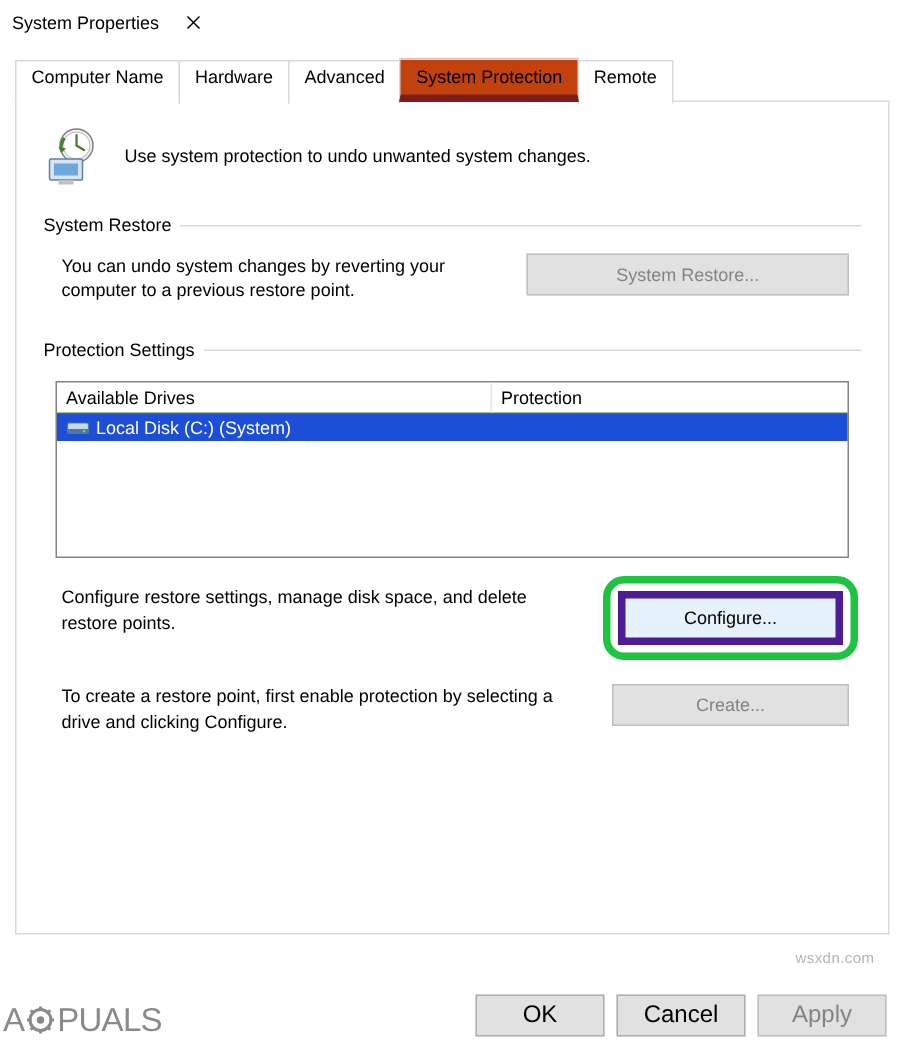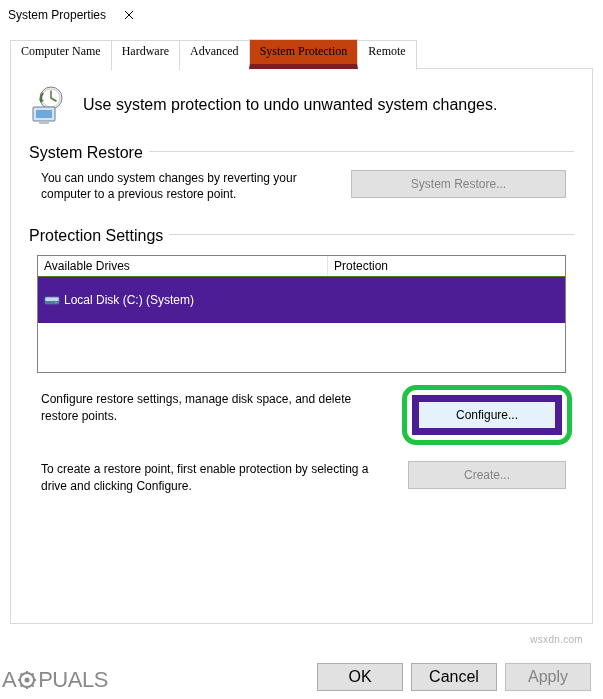--- a/index.html
+++ b/index.html
@@ -5,57 +5,57 @@
     * { box-sizing: border-box; margin: 0; padding: 0; font-family: "Segoe UI", Tahoma, sans-serif; }
     body { width: 603px; height: 699px; background: #fff; font-size: 12px; color: #000; position: relative; }
     
     .titlebar { display: flex; align-items: center; height: 30px; padding: 0 0 0 8px; }
     .titlebar-title { font-size: 12px; }
     .close-btn { width: 45px; height: 28px; display: flex; align-items: center; justify-content: center; cursor: pointer; }
     .close-btn svg { width: 10px; height: 10px; }
     
     .tabs-area { padding: 8px 10px 0 10px; }
     .tabs { display: flex; border-bottom: 1px solid #d9d9d9; position: relative; }
-    .tab { padding: 4px 10px 5px 10px; border: 1px solid #d9d9d9; border-bottom: none; margin-right: -1px; background: #fff; font-size: 12px; cursor: pointer; position: relative; top: 1px; font-family: Liberation Serif, serif; }
+    .tab { padding: 4px 10px 5px 10px; border: 1px solid #d9d9d9; border-bottom: none; margin-right: -1px; background: #fff; font-size: 12px; cursor: pointer; position: relative; top: 1px; }
     .tab.active { background: #c2410c; border-bottom: 5px solid #7f1d1d; z-index: 2; }
     .tab:not(.active) { background: #fff; top: 2px; padding-top: 3px; padding-bottom: 4px; }
     
     .tab-content { border: 1px solid #d9d9d9; border-top: none; padding: 12px 18px 18px 18px; min-height: 555px; }
     
     .intro-row { display: flex; align-items: center; gap: 14px; margin-bottom: 26px; margin-top: 4px; }
     .shield-icon { width: 40px; height: 40px; flex-shrink: 0; }
-    .intro-text { font-size: 16px; }
+    .intro-text { font-size: 12px; }
     
     .fieldset { position: relative; border-top: 1px solid #d9d9d9; margin-bottom: 32px; padding-top: 14px; }
-    .fieldset-legend { position: absolute; top: -8px; left: 0; background: #fff; padding-right: 6px; font-size: 16px; }
+    .fieldset-legend { position: absolute; top: -8px; left: 0; background: #fff; padding-right: 6px; font-size: 12px; }
     
     .restore-row { display: flex; align-items: flex-start; justify-content: space-between; gap: 18px; padding: 4px 8px 0 12px; }
     .restore-text { font-size: 12px; line-height: 1.35; max-width: 310px; }
     
     .win-btn { min-width: 150px; padding: 6px 20px; background: #e1e1e1; border: 1px solid #adadad; font-size: 12px; cursor: pointer; }
     .win-btn:disabled { color: #848484; border-color: #bfbfbf; background: #e1e1e1; cursor: default; }
     .win-btn.wide { min-width: 215px; }
     
     .drive-table { border: 1px solid #828282; margin: 6px 8px 18px 8px; height: 118px; background: #fff; }
     .drive-header { display: flex; border-bottom: 1px solid #4d7c0f; }
     .drive-header-cell { padding: 3px 6px; font-size: 12px; }
     .drive-header-cell.c1 { width: 290px; border-right: 1px solid #e5e5e5; }
     .drive-header-cell.c2 { flex: 1; }
-    .drive-row { display: flex; background: #4c1d95; color: #fff; padding: 15px 0; align-items: center; }
+    .drive-row { display: flex; background: #1d4ed8; color: #fff; padding: 1px 0; align-items: center; }
     .drive-row-cell { padding: 1px 6px; font-size: 12px; display: flex; align-items: center; gap: 4px; }
     .drive-row-cell.c1 { width: 290px; }
     .drive-row-cell.c2 { flex: 1; }
     .drive-icon { width: 16px; height: 14px; flex-shrink: 0; }
     
     .settings-row { display: flex; align-items: flex-start; justify-content: space-between; gap: 18px; padding: 0 8px 0 12px; margin-bottom: 22px; }
     .settings-text { font-size: 12px; line-height: 1.35; max-width: 360px; }
     
     .configure-wrap { position: relative; padding: 4px; }
     .configure-highlight { position: absolute; inset: -6px; border: 5px solid #1dc341; border-radius: 14px; pointer-events: none; }
-    .configure-btn { min-width: 150px; padding: 6px 20px; background: #e5f1fb; border: 7px solid #4c1d95; font-size: 12px; cursor: pointer; color: #000; }
+    .configure-btn { min-width: 150px; padding: 6px 20px; background: #e5f1fb; border: 5px solid #4c1d95; font-size: 12px; cursor: pointer; color: #000; }
     
     .bottom-bar { position: absolute; bottom: 8px; right: 12px; display: flex; gap: 8px; }
     .bottom-btn { width: 86px; padding: 4px 0; background: #e1e1e1; border: 1px solid #adadad; font-size: 16px; cursor: pointer; }
     .bottom-btn:disabled { color: #848484; border-color: #bfbfbf; cursor: default; }
     
     .watermark-right { position: absolute; right: 20px; bottom: 54px; font-size: 10px; color: #b5b5b5; letter-spacing: 0.3px; }
     .watermark-left { position: absolute; left: 2px; bottom: 6px; font-size: 16px; color: #8a8a8a; font-weight: 400; letter-spacing: -0.5px; display:flex; align-items:center; gap:1px;}
     .watermark-left .gear { display:inline-flex; width:20px; height:20px; }
   </style>
 </head>

